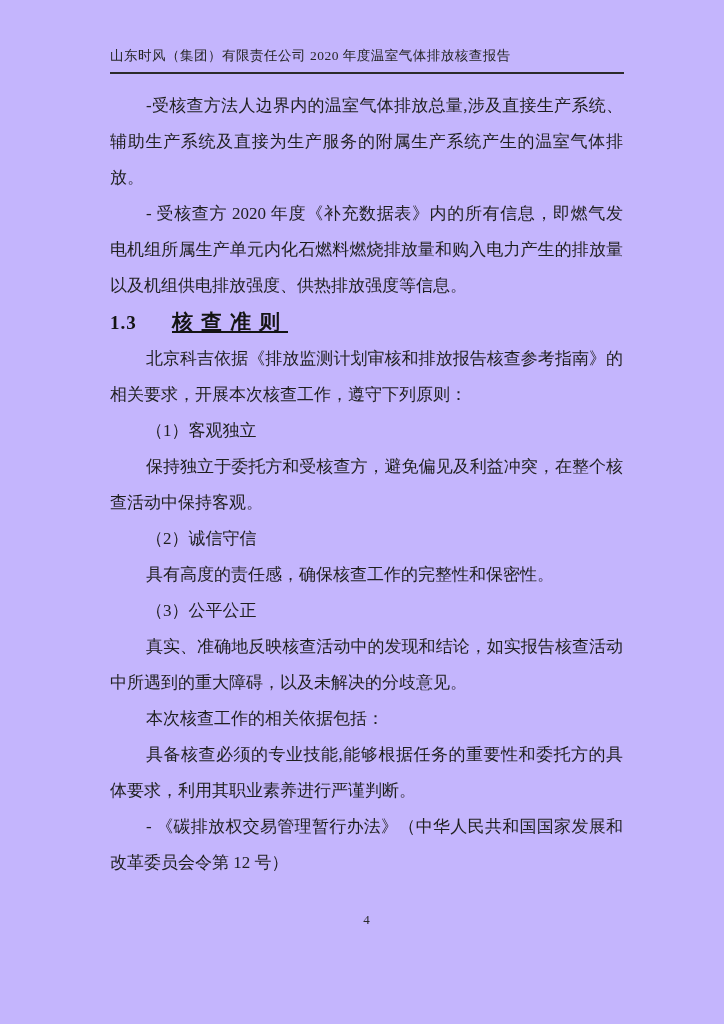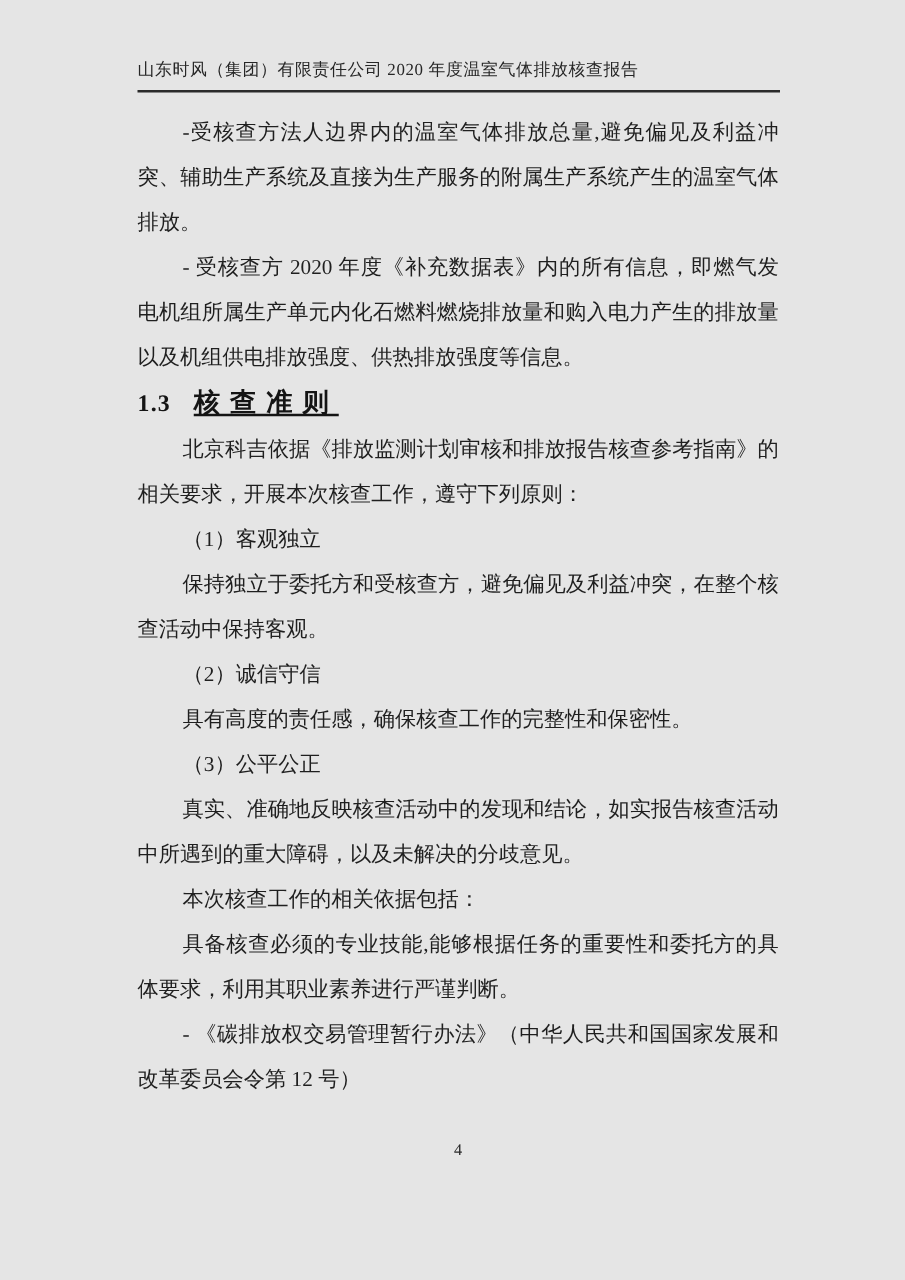--- a/index.html
+++ b/index.html
@@ -5,21 +5,21 @@
   html, body { margin: 0; padding: 0; }
   body {
     width: 724px; height: 1024px;
     background: #ffffff;
     font-family: "Liberation Serif", serif;
     color: #1f1f1f;
   }
   .page {
     position: relative;
     width: 724px; height: 1024px;
-    background: #e5e5e5;
+    background: #c4b5fd;
     overflow: hidden;
   }
   .running-header {
     position: absolute;
     left: 110px; width: 514px; top: 47px;
     border-bottom: 2px solid #2b2b2b;
     padding-bottom: 7px;
     font-size: 13.5px;
     letter-spacing: 0.5px;
     white-space: nowrap;
@@ -41,21 +41,21 @@
     font-weight: bold;
     font-size: 21px;
     line-height: 36px;
     text-indent: 0;
     text-align: left;
     color: #141414;
   }
   .section-number {
     font-size: 19px;
     letter-spacing: 1px;
-    margin-right: 13px;
+    margin-right: 30px;
   }
   .section-title {
     letter-spacing: 8px;
     text-decoration: underline;
   }
   .page-number {
     position: absolute;
     left: 110px; width: 513px; top: 912px;
     text-align: center;
     font-size: 13px;
@@ -66,21 +66,21 @@
 <body>
 
 <div class="page">
 
   <div class="running-header">
     <span>山东时风（集团）有限责任公司 2020 年度温室气体排放核查报告</span>
   </div>
 
   <main class="doc-body">
 
-    <p class="para">-受核查方法人边界内的温室气体排放总量,避免偏见及利益冲突、辅助生产系统及直接为生产服务的附属生产系统产生的温室气体排放。</p>
+    <p class="para">-受核查方法人边界内的温室气体排放总量,涉及直接生产系统、辅助生产系统及直接为生产服务的附属生产系统产生的温室气体排放。</p>
 
     <p class="para">- 受核查方 2020 年度《补充数据表》内的所有信息，即燃气发电机组所属生产单元内化石燃料燃烧排放量和购入电力产生的排放量以及机组供电排放强度、供热排放强度等信息。</p>
 
     <h2 class="section-heading">
       <span class="section-number">1.3</span>
       <span class="section-title">核查准则</span>
     </h2>
 
     <p class="para">北京科吉依据《排放监测计划审核和排放报告核查参考指南》的相关要求，开展本次核查工作，遵守下列原则：</p>
 

